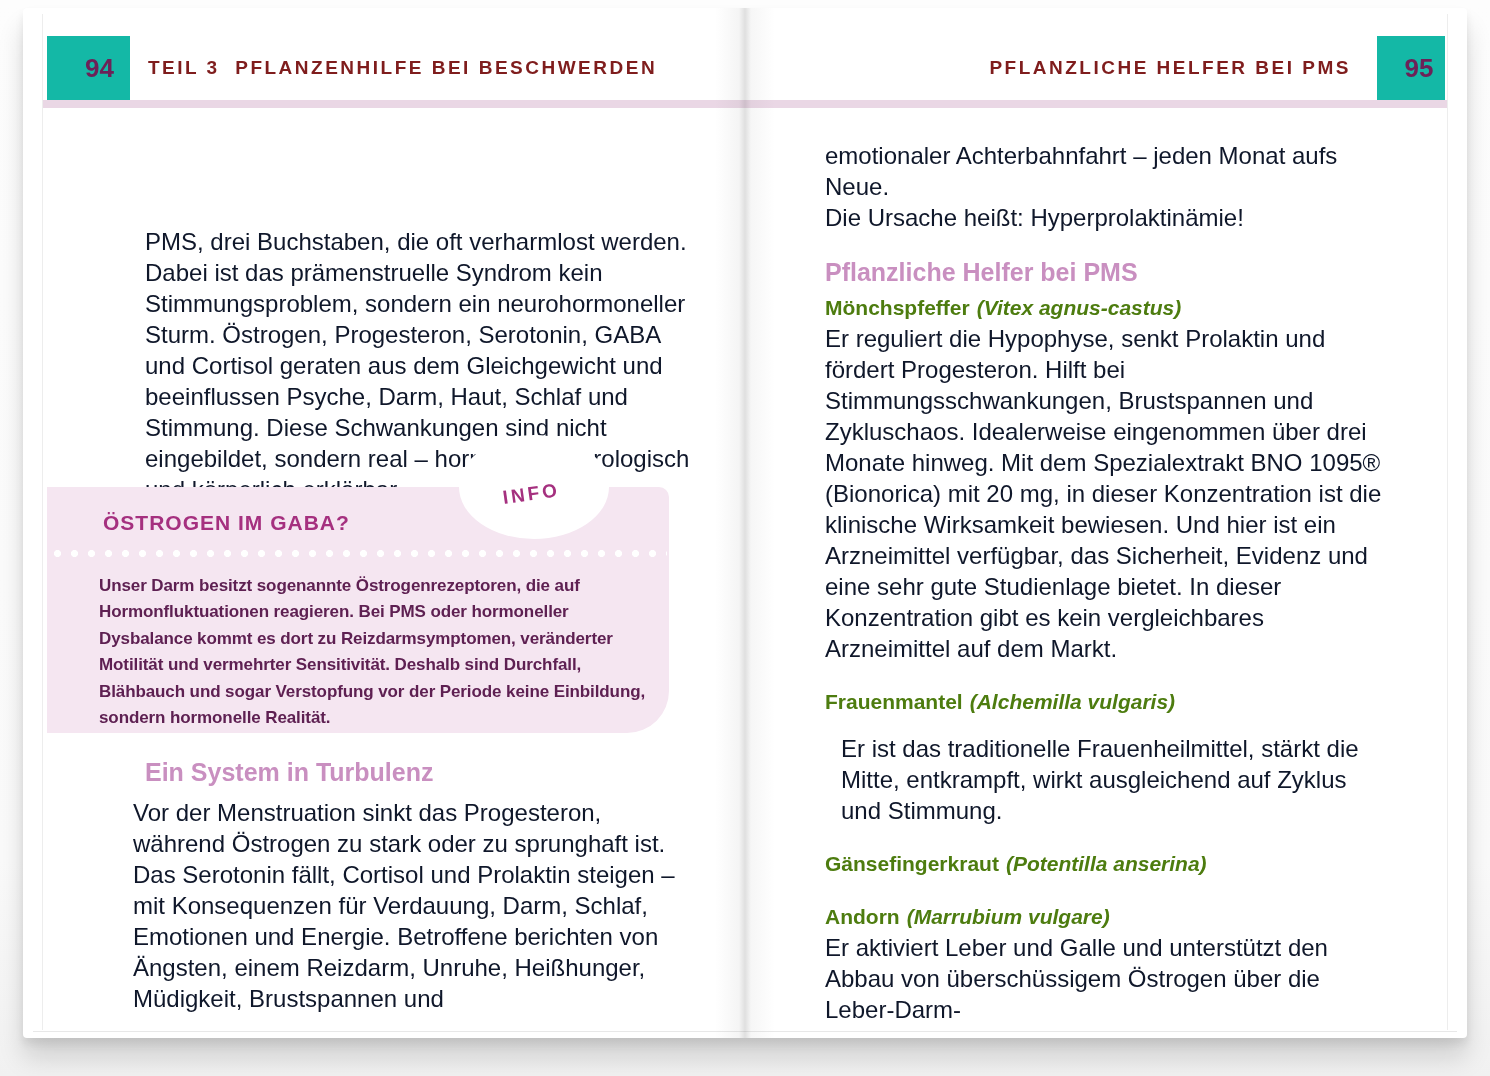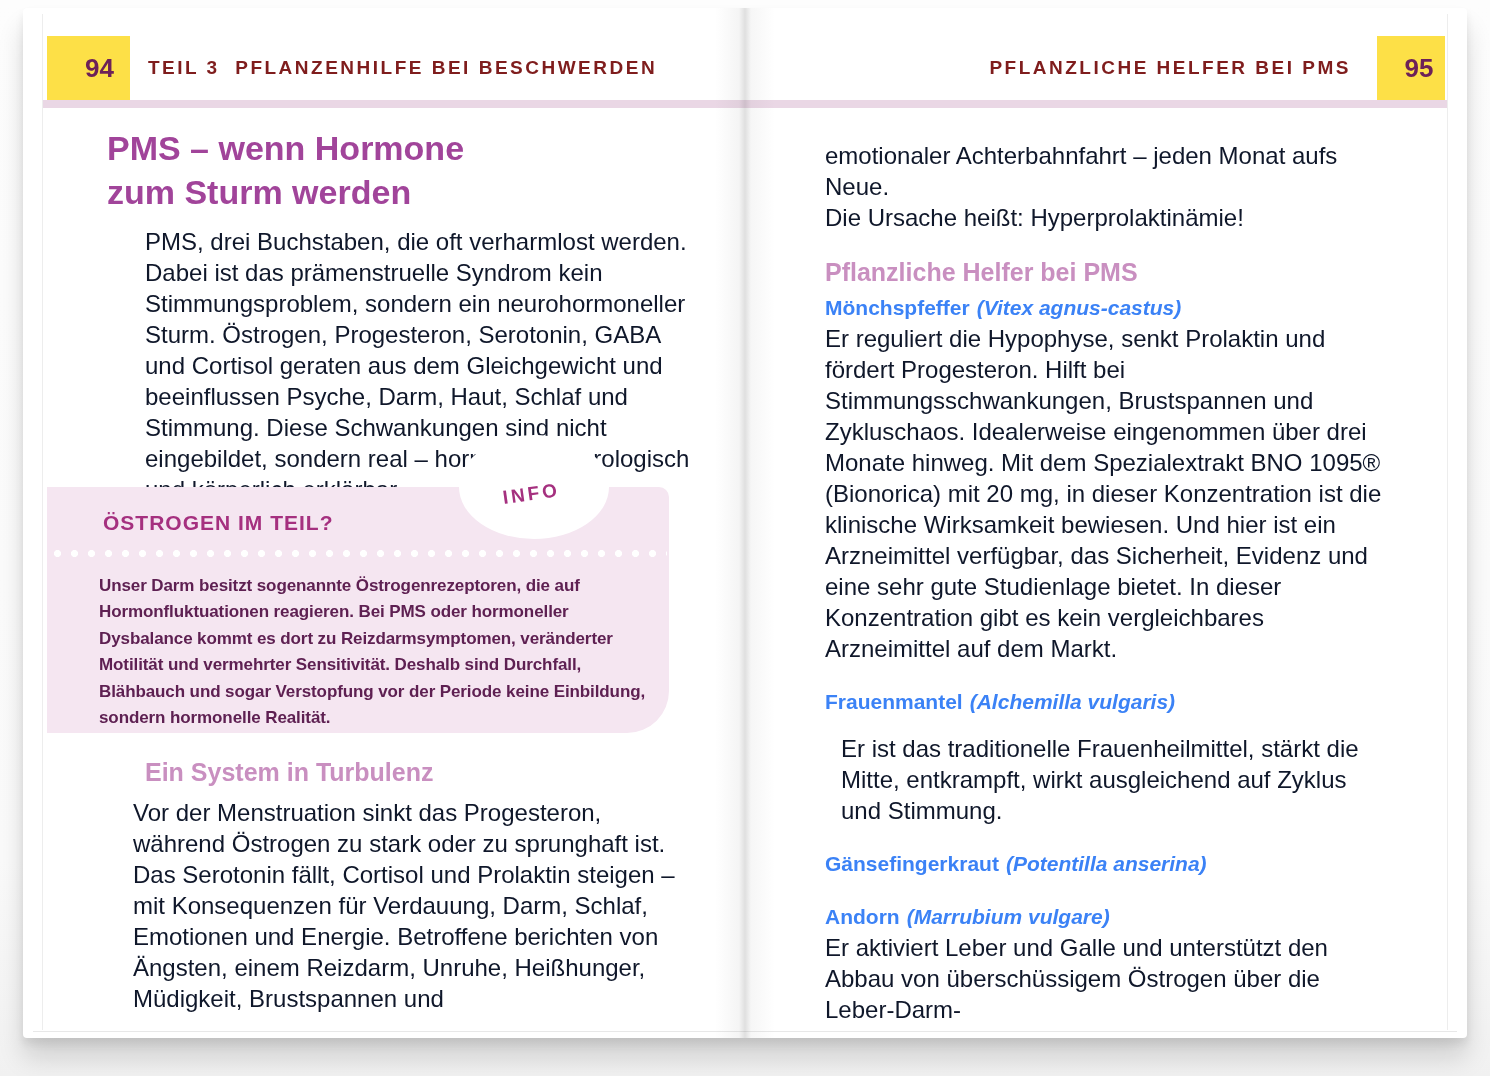--- a/index.html
+++ b/index.html
@@ -18,21 +18,21 @@
     position:absolute;left:50%;top:0;bottom:0;width:60px;transform:translateX(-50%);
     background:linear-gradient(to right,rgba(255,255,255,0) 0%,rgba(110,110,110,.07) 40%,rgba(80,80,80,.18) 50%,rgba(110,110,110,.06) 60%,rgba(255,255,255,0) 100%);
     pointer-events:none;
   }
   .edge-left,.edge-right{position:absolute;top:6px;bottom:8px;width:1px;background:rgba(0,0,0,.07);}
   .edge-left{left:19px;} .edge-right{right:19px;}
   .edge-bottom{position:absolute;left:10px;right:10px;bottom:6px;height:1px;background:rgba(0,0,0,.09);}
 
   
   .pagenum-box{
-    position:absolute;top:28px;height:64px;background:#fde047;
+    position:absolute;top:28px;height:64px;background:#14b8a6;
     color:#6d2158;font-weight:bold;font-size:26px;
     display:flex;align-items:center;
   }
   .pagenum-left{left:24px;width:83px;justify-content:flex-end;padding-right:16px;box-sizing:border-box;}
   .pagenum-right{left:1354px;width:68px;justify-content:center;padding-left:16px;box-sizing:border-box;}
   .header-title{
     position:absolute;top:28px;height:64px;display:flex;align-items:center;
     color:#7f1d1d;font-weight:bold;font-size:19px;letter-spacing:2.5px;white-space:pre;
   }
   .header-title-left{left:125px;}
@@ -75,48 +75,46 @@
   }
   .section-heading{font-size:25px;font-weight:bold;color:#c98fc0;}
   .left-section-heading{position:absolute;left:122px;top:750px;}
   .left-section-body{position:absolute;left:110px;top:789px;width:552px;}
 
   
   .right-col{position:absolute;left:802px;top:132px;width:560px;}
   .right-intro{white-space:pre-line;}
   .right-section-heading{margin-top:23px;line-height:32px;}
   .entry{margin-top:0;}
-  .entry-head{font-size:21px;font-weight:bold;color:#3b82f6;line-height:31px;margin-top:22px;}
+  .entry-head{font-size:21px;font-weight:bold;color:#4d7c0f;line-height:31px;margin-top:22px;}
   .entry-head .latin{font-style:italic;margin-left:7px;}
   .entry:first-of-type .entry-head{margin-top:4px;}
 </style>
 </head>
 <body>
 
 <div class="book">
 
   <div class="pagenum-box pagenum-left">
     <span>94</span>
   </div>
   <div class="header-title header-title-left">TEIL 3  PFLANZENHILFE BEI BESCHWERDEN</div>
   <div class="header-title header-title-right">PFLANZLICHE HELFER BEI PMS</div>
   <div class="pagenum-box pagenum-right">
     <span>95</span>
   </div>
   <div class="header-substrip"></div>
 
-  <h1 class="main-title" style="margin:0;">PMS – wenn Hormone
-zum Sturm werden</h1>
   <p class="para left-intro" style="margin:0;">PMS, drei Buchstaben, die oft verharmlost werden. Dabei ist das prämenstruelle Syndrom kein Stimmungsproblem, sondern ein neurohormoneller Sturm. Östrogen, Progesteron, Serotonin, GABA und Cortisol geraten aus dem Gleichgewicht und beeinflussen Psyche, Darm, Haut, Schlaf und Stimmung. Diese Schwankungen sind nicht eingebildet, sondern real – hormonell, neurologisch und körperlich erklärbar.</p>
 
   <div class="info-box">
     <div class="info-badge">
       <span>INFO</span>
     </div>
-    <div class="info-title">ÖSTROGEN IM TEIL?</div>
+    <div class="info-title">ÖSTROGEN IM GABA?</div>
     <div class="info-dots"></div>
     <div class="info-body">Unser Darm besitzt sogenannte Östrogenrezeptoren, die auf Hormonfluktuationen reagieren. Bei PMS oder hormoneller Dysbalance kommt es dort zu Reizdarmsymptomen, veränderter Motilität und vermehrter Sensitivität. Deshalb sind Durchfall, Blähbauch und sogar Verstopfung vor der Periode keine Einbildung, sondern hormonelle Realität.</div>
   </div>
 
   <h2 class="section-heading left-section-heading" style="margin:0;">Ein System in Turbulenz</h2>
   <p class="para left-section-body" style="margin:0;">Vor der Menstruation sinkt das Progesteron, während Östrogen zu stark oder zu sprunghaft ist. Das Serotonin fällt, Cortisol und Prolaktin steigen – mit Konsequenzen für Verdauung, Darm, Schlaf, Emotionen und Energie. Betroffene berichten von Ängsten, einem Reizdarm, Unruhe, Heißhunger, Müdigkeit, Brustspannen und</p>
 
   <div class="right-col">
     <p class="para right-intro" style="margin:0;">emotionaler Achterbahnfahrt – jeden Monat aufs Neue.
 Die Ursache heißt: Hyperprolaktinämie!</p>

